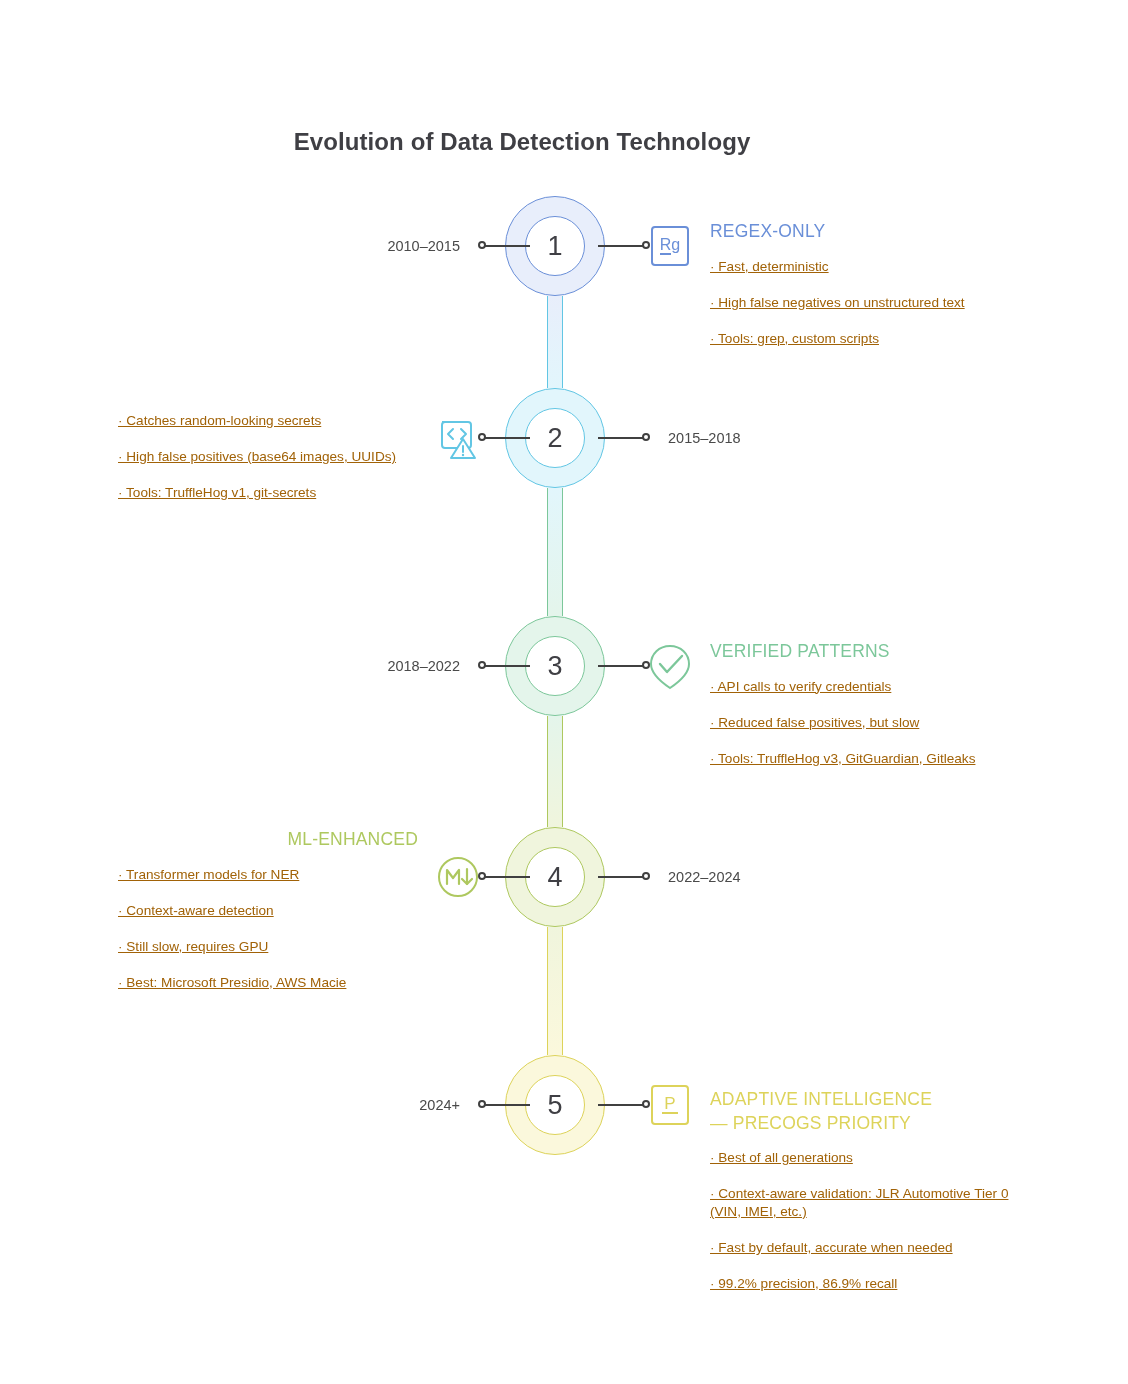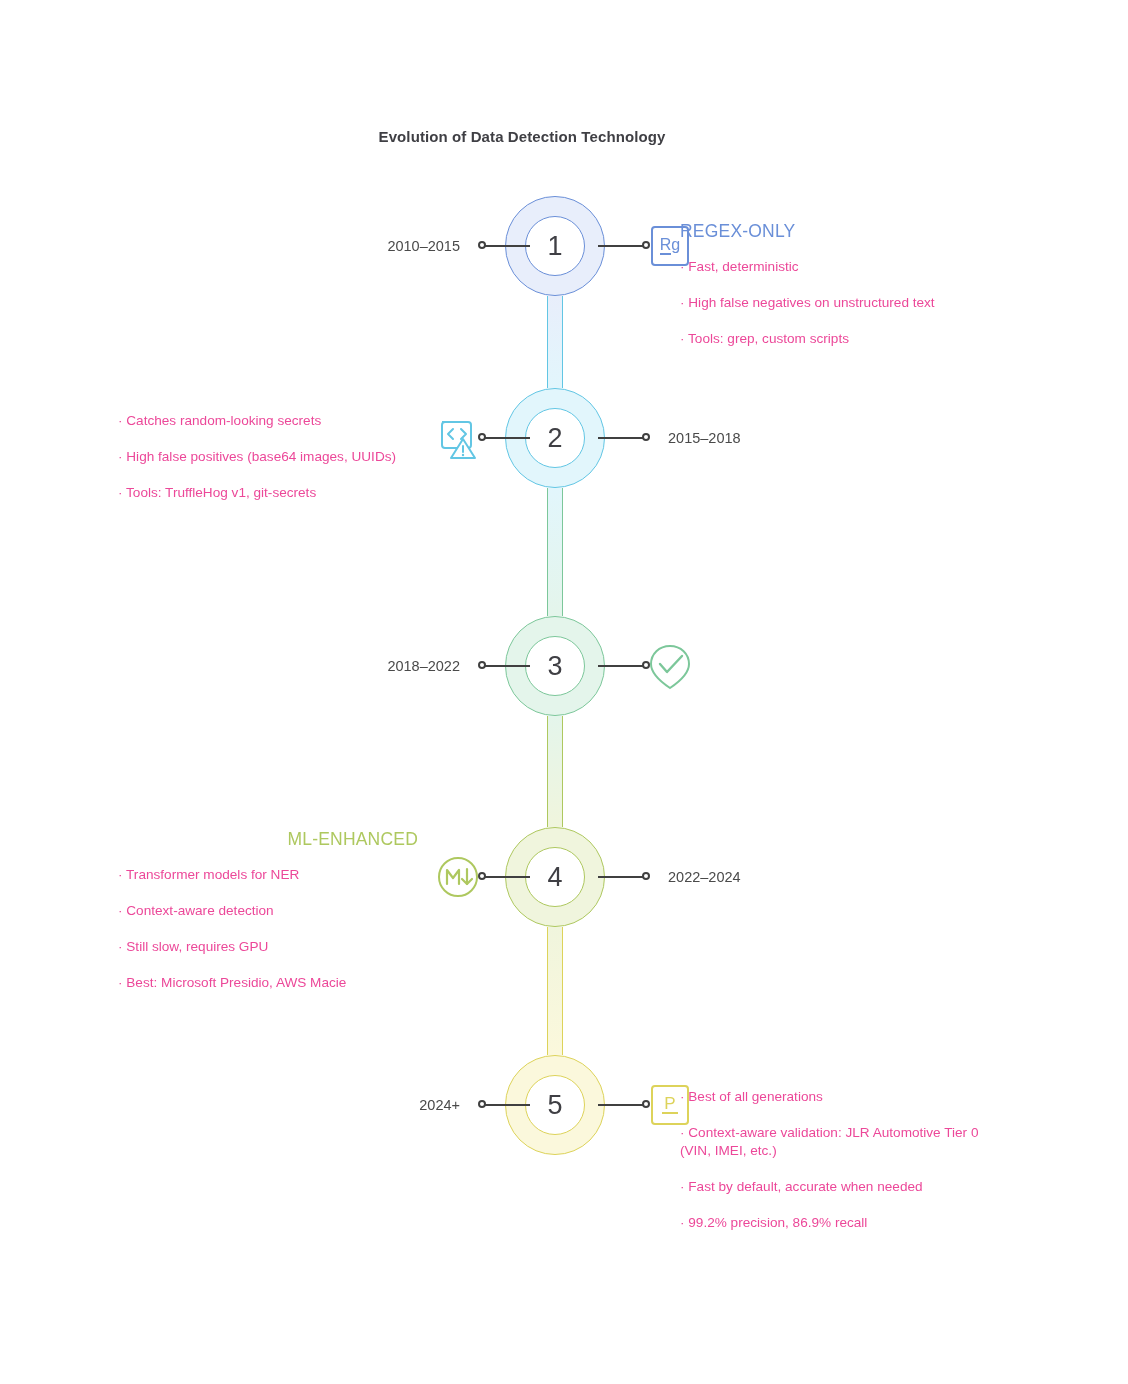--- a/index.html
+++ b/index.html
@@ -14,21 +14,21 @@
     color: #3c3c3c;
     position: relative;
     overflow: hidden;
   }
   #page-title {
     position: absolute;
     top: 128px;
     left: 0;
     width: 1044px;
     text-align: center;
-    font-size: 15px;
+    font-size: 24px;
     font-weight: bold;
     color: #3f3f44;
     letter-spacing: 0.1px;
   }
   
   #timeline {
     position: absolute;
     left: 0;
     top: 0;
     width: 1128px;
@@ -100,34 +100,35 @@
     line-height: 22px;
   }
   .date.left  { right: 668px; text-align: left; }
   .date.right { left: 668px;  text-align: left;  }
 
   
   .content {
     position: absolute;
     width: 300px;
   }
-  .content.right { left: 680px; }
+  .content.right { left: 710px; }
   .content.left  { right: 710px; text-align: right; }
   .content .heading {
     font-size: 17.5px;
     letter-spacing: 0.2px;
     line-height: 23.5px;
     margin-bottom: 14px;
     white-space: pre-line;
   }
   .content .bullet {
     font-size: 13.6px;
     line-height: 18px;
-    color: #ec4899;
+    color: #a16207;
     margin-bottom: 18px;
+    text-decoration: underline;
   }
   .content.left .bullet { text-align: left; }
   .content.left .heading { text-align: right; }
 
   
   .icon-box {
     position: absolute;
     width: 56px;
     height: 56px;
   }
@@ -216,20 +217,26 @@
       <div class="date left">2018–2022</div>
       <div class="lead right"></div>
       <div class="dot right"></div>
       <div class="icon-box right">
         <svg viewBox="0 0 56 56">
           <path d="M28 8 C17 8 9 16 9 26 C9 36 19 44 28 50 C37 44 47 36 47 26 C47 16 39 8 28 8 Z" fill="none" stroke="#7cc79a" stroke-width="2"></path>
           <path d="M18 26 l7 8 l15 -16" fill="none" stroke="#7cc79a" stroke-width="2.4" stroke-linecap="round" stroke-linejoin="round"></path>
         </svg>
       </div>
     </div>
+    <div class="content right" style="top: 640px;">
+      <div class="heading" style="color: rgb(124, 199, 154);">VERIFIED PATTERNS</div>
+      <div class="bullet">· API calls to verify credentials</div>
+      <div class="bullet">· Reduced false positives, but slow</div>
+      <div class="bullet">· Tools: TruffleHog v3, GitGuardian, Gitleaks</div>
+    </div>
     <div class="stage" style="top: 877px;">
       <div class="ring" style="border-color: rgb(174, 200, 95); background: rgb(240, 245, 221);"></div>
       <div class="ring-inner" style="border-color: rgb(174, 200, 95);">
         <span>4</span>
       </div>
       <div class="lead right"></div>
       <div class="dot right"></div>
       <div class="date right">2022–2024</div>
       <div class="lead left"></div>
       <div class="dot left"></div>
@@ -261,18 +268,20 @@
       <div class="dot right"></div>
       <div class="icon-box right">
         <svg viewBox="0 0 56 56">
           <rect x="10" y="9" width="36" height="38" rx="3" fill="none" stroke="#ddd35a" stroke-width="2"></rect>
           <text x="28" y="32" text-anchor="middle" font-family="Liberation Sans, sans-serif" font-size="17" fill="#ddd35a">P</text>
           <line x1="20" y1="36" x2="36" y2="36" stroke="#ddd35a" stroke-width="2"></line>
         </svg>
       </div>
     </div>
     <div class="content right" style="top: 1088px;">
+      <div class="heading" style="color: rgb(221, 211, 90);">ADAPTIVE INTELLIGENCE
+— PRECOGS PRIORITY</div>
       <div class="bullet">· Best of all generations</div>
       <div class="bullet">· Context-aware validation: JLR Automotive Tier 0 (VIN, IMEI, etc.)</div>
       <div class="bullet">· Fast by default, accurate when needed</div>
       <div class="bullet">· 99.2% precision, 86.9% recall</div>
     </div>
   </div>
 
 </body></html>

